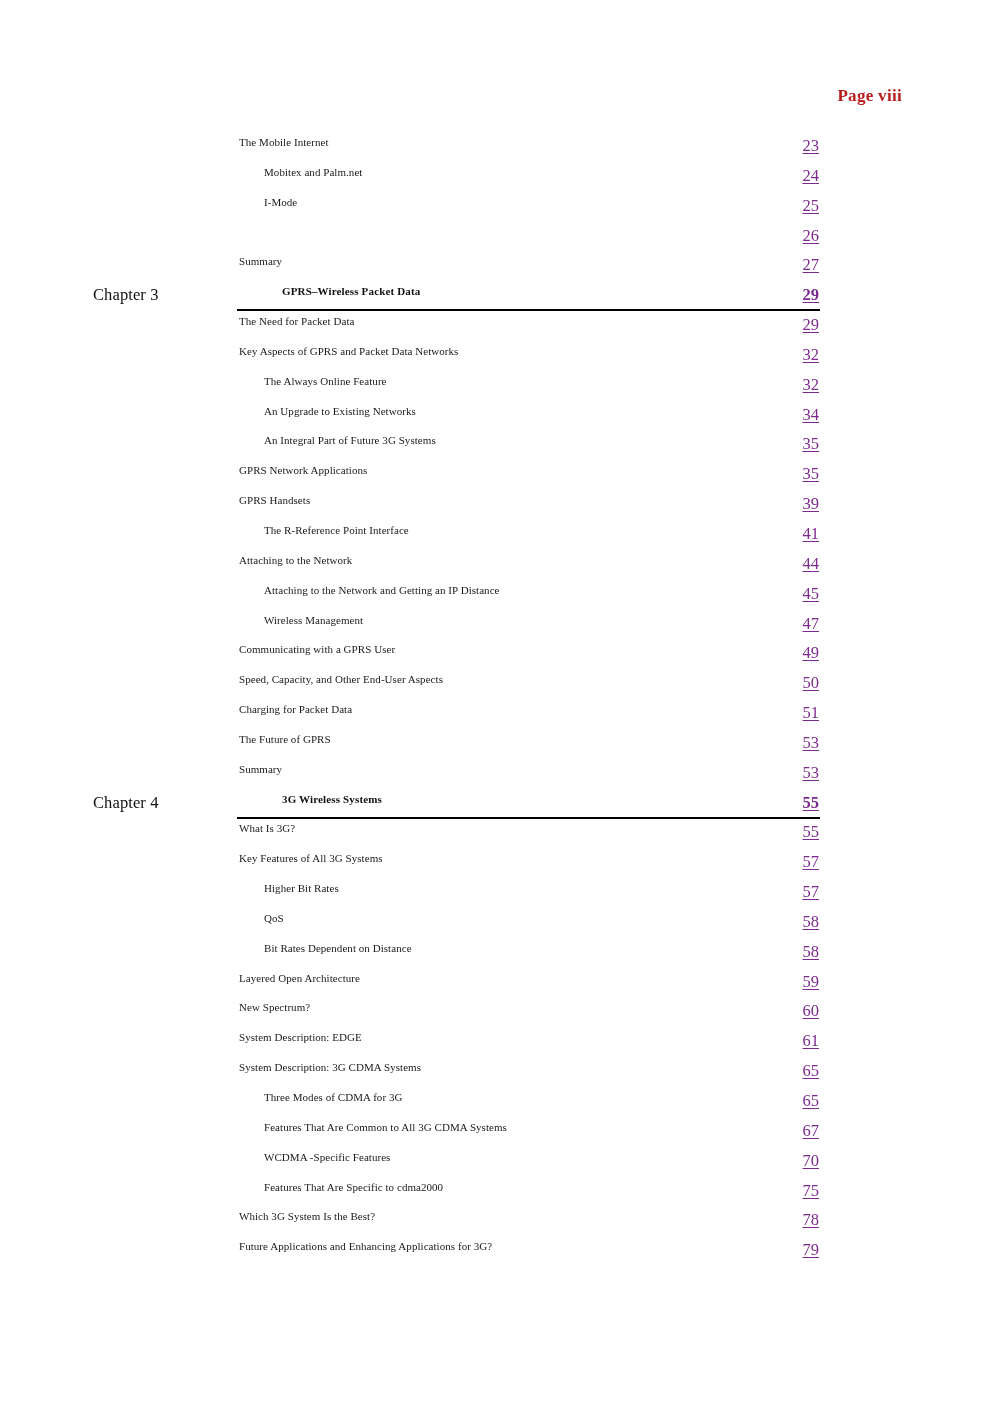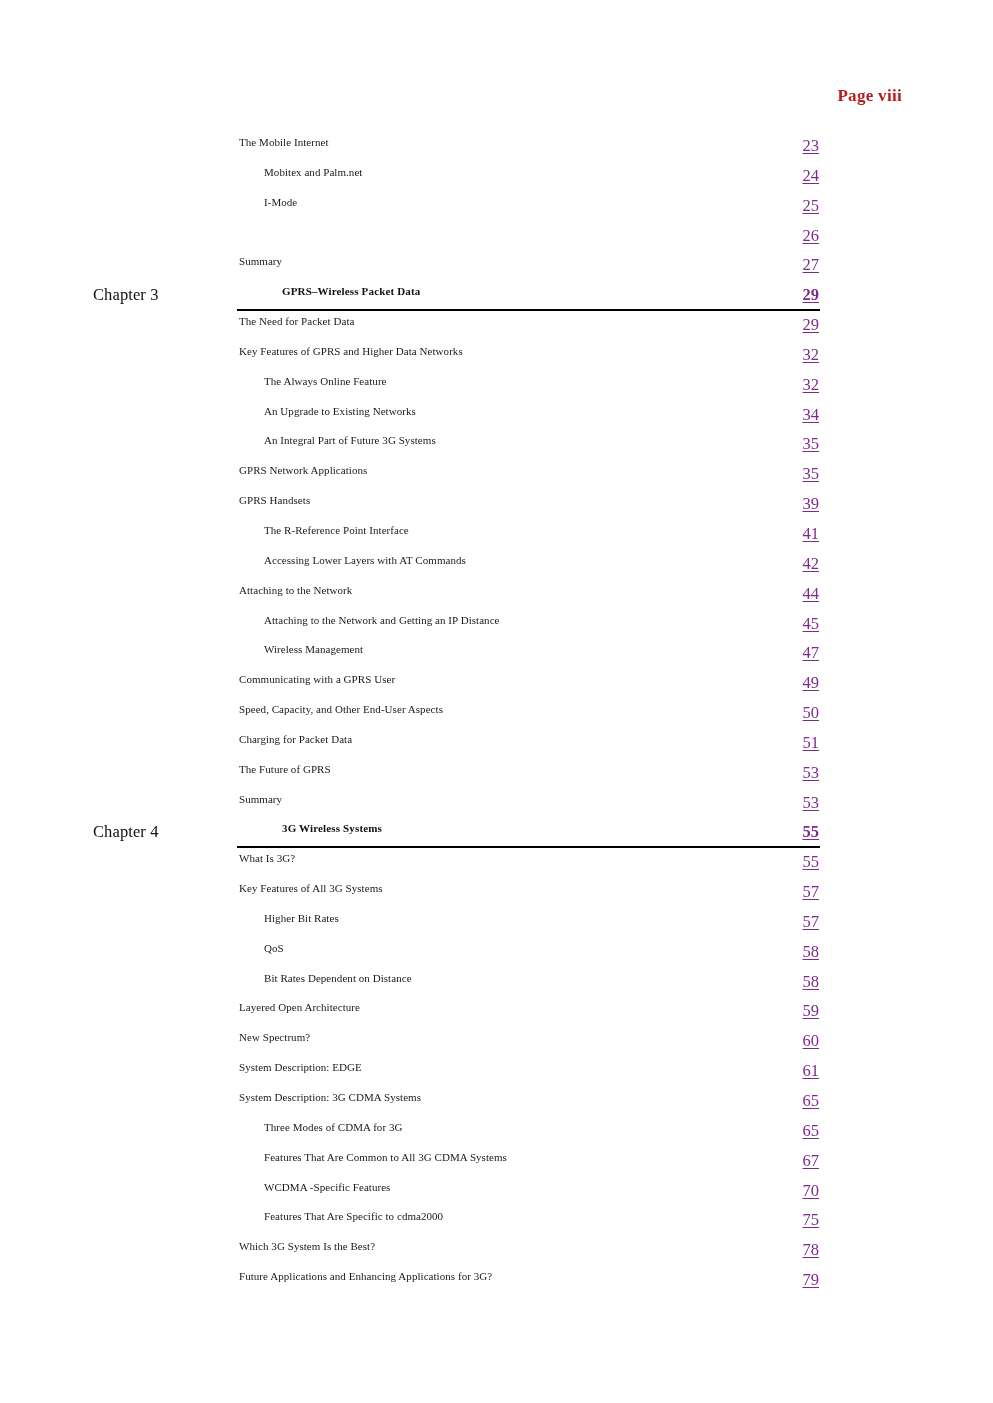--- a/index.html
+++ b/index.html
@@ -137,21 +137,21 @@
         <div class="chapter-label">Chapter 3</div>
         <div class="toc-title">GPRS–Wireless Packet Data</div>
         <div class="toc-page">29</div>
         <div class="chapter-rule"></div>
       </div>
       <div class="toc-row lvl1">
         <div class="toc-title">The Need for Packet Data</div>
         <div class="toc-page">29</div>
       </div>
       <div class="toc-row lvl1">
-        <div class="toc-title">Key Features of GPRS and Higher Data Networks</div>
+        <div class="toc-title">Key Aspects of GPRS and Packet Data Networks</div>
         <div class="toc-page">32</div>
       </div>
       <div class="toc-row lvl2">
         <div class="toc-title">The Always Online Feature</div>
         <div class="toc-page">32</div>
       </div>
       <div class="toc-row lvl2">
         <div class="toc-title">An Upgrade to Existing Networks</div>
         <div class="toc-page">34</div>
       </div>
@@ -163,24 +163,20 @@
         <div class="toc-title">GPRS Network Applications</div>
         <div class="toc-page">35</div>
       </div>
       <div class="toc-row lvl1">
         <div class="toc-title">GPRS Handsets</div>
         <div class="toc-page">39</div>
       </div>
       <div class="toc-row lvl2">
         <div class="toc-title">The R-Reference Point Interface</div>
         <div class="toc-page">41</div>
-      </div>
-      <div class="toc-row lvl2">
-        <div class="toc-title">Accessing Lower Layers with AT Commands</div>
-        <div class="toc-page">42</div>
       </div>
       <div class="toc-row lvl1">
         <div class="toc-title">Attaching to the Network</div>
         <div class="toc-page">44</div>
       </div>
       <div class="toc-row lvl2">
         <div class="toc-title">Attaching to the Network and Getting an IP Distance</div>
         <div class="toc-page">45</div>
       </div>
       <div class="toc-row lvl2">

